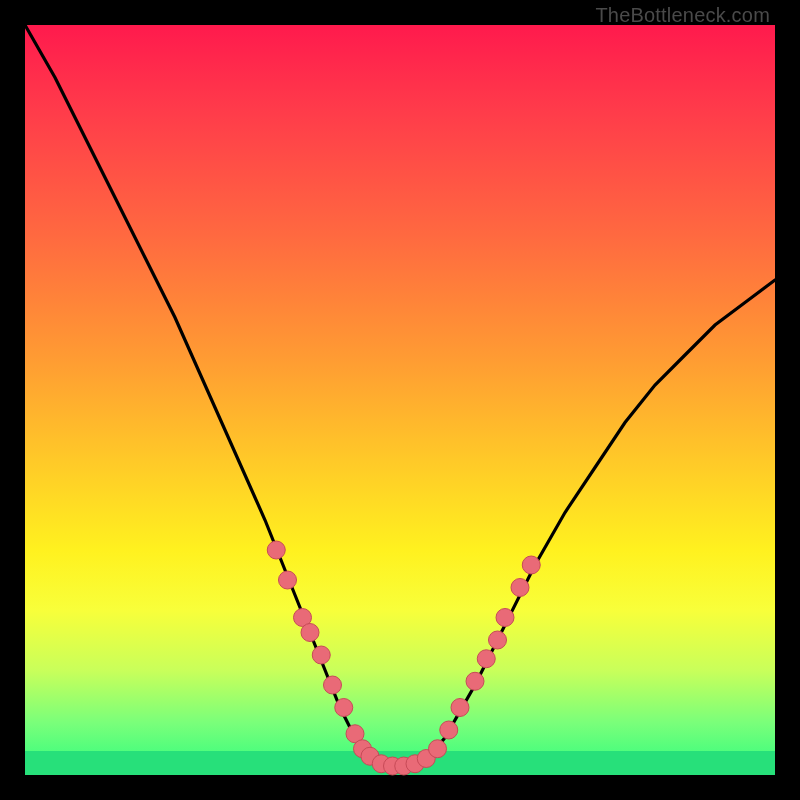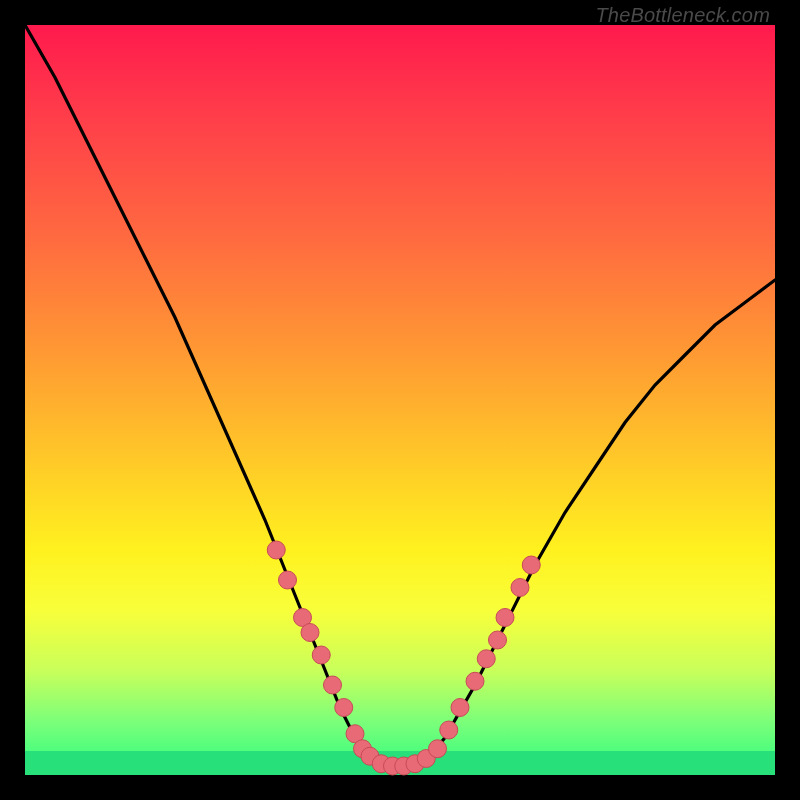--- a/index.html
+++ b/index.html
@@ -45,21 +45,20 @@
   }
   .watermark {
     position: absolute;
     top: 4px;
     right: 30px;
     color: #4a4a4a;
     font-size: 20px;
     font-weight: 500;
     letter-spacing: 0.2px;
     user-select: none;
-    font-style: italic;
   }
   svg.curve {
     position: absolute;
     left: 0;
     top: 0;
     width: 750px;
     height: 750px;
     overflow: visible;
   }
 </style>

